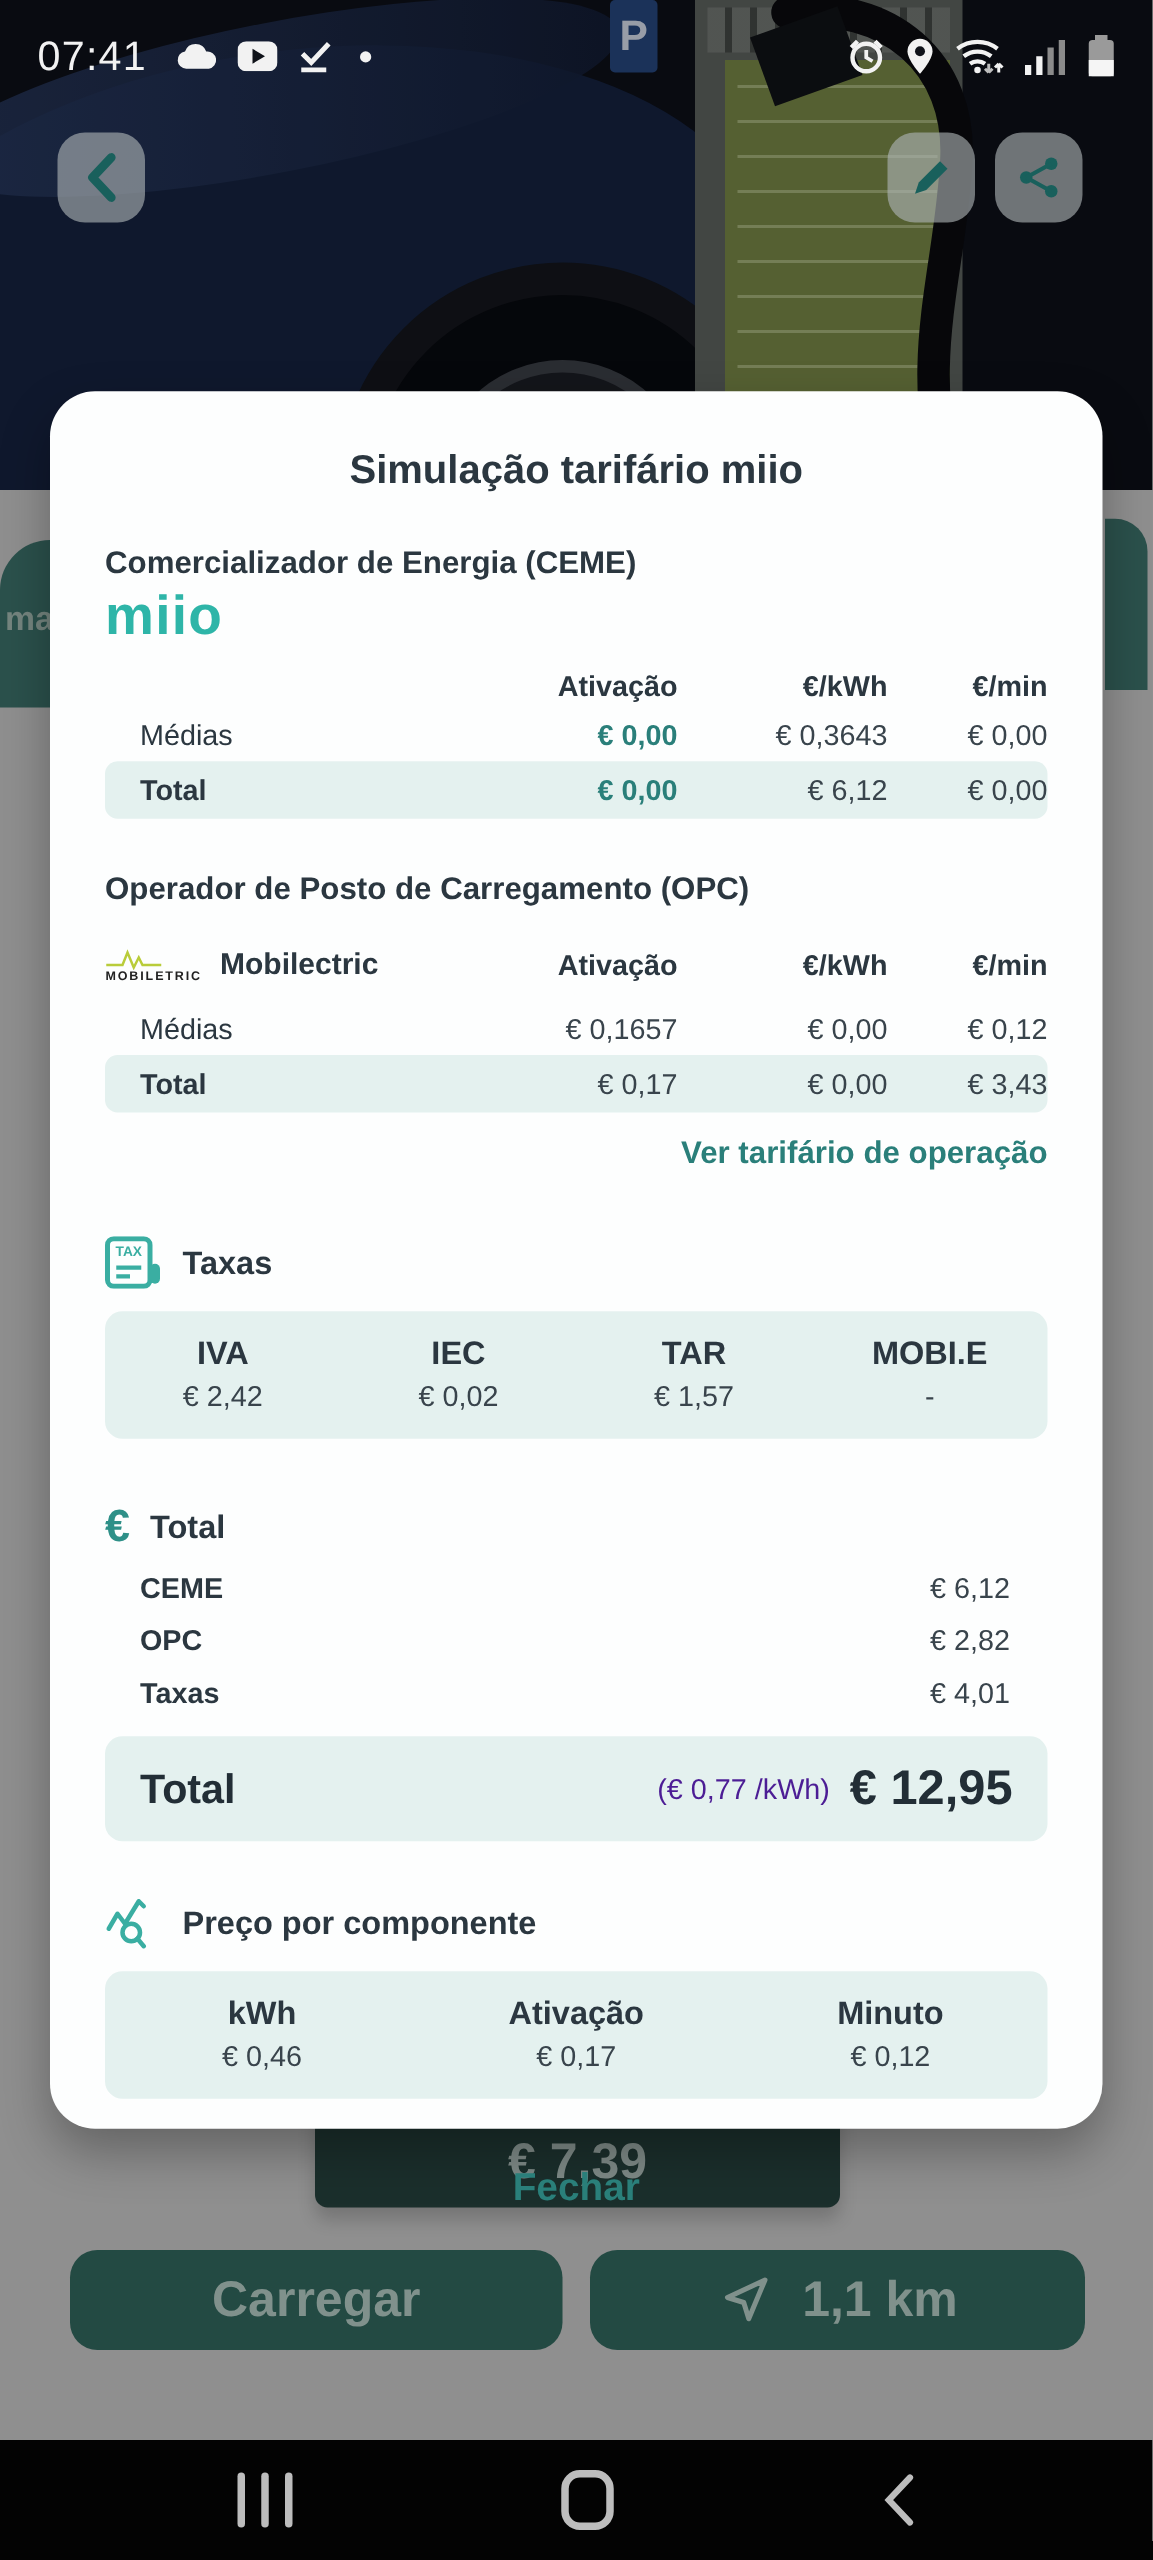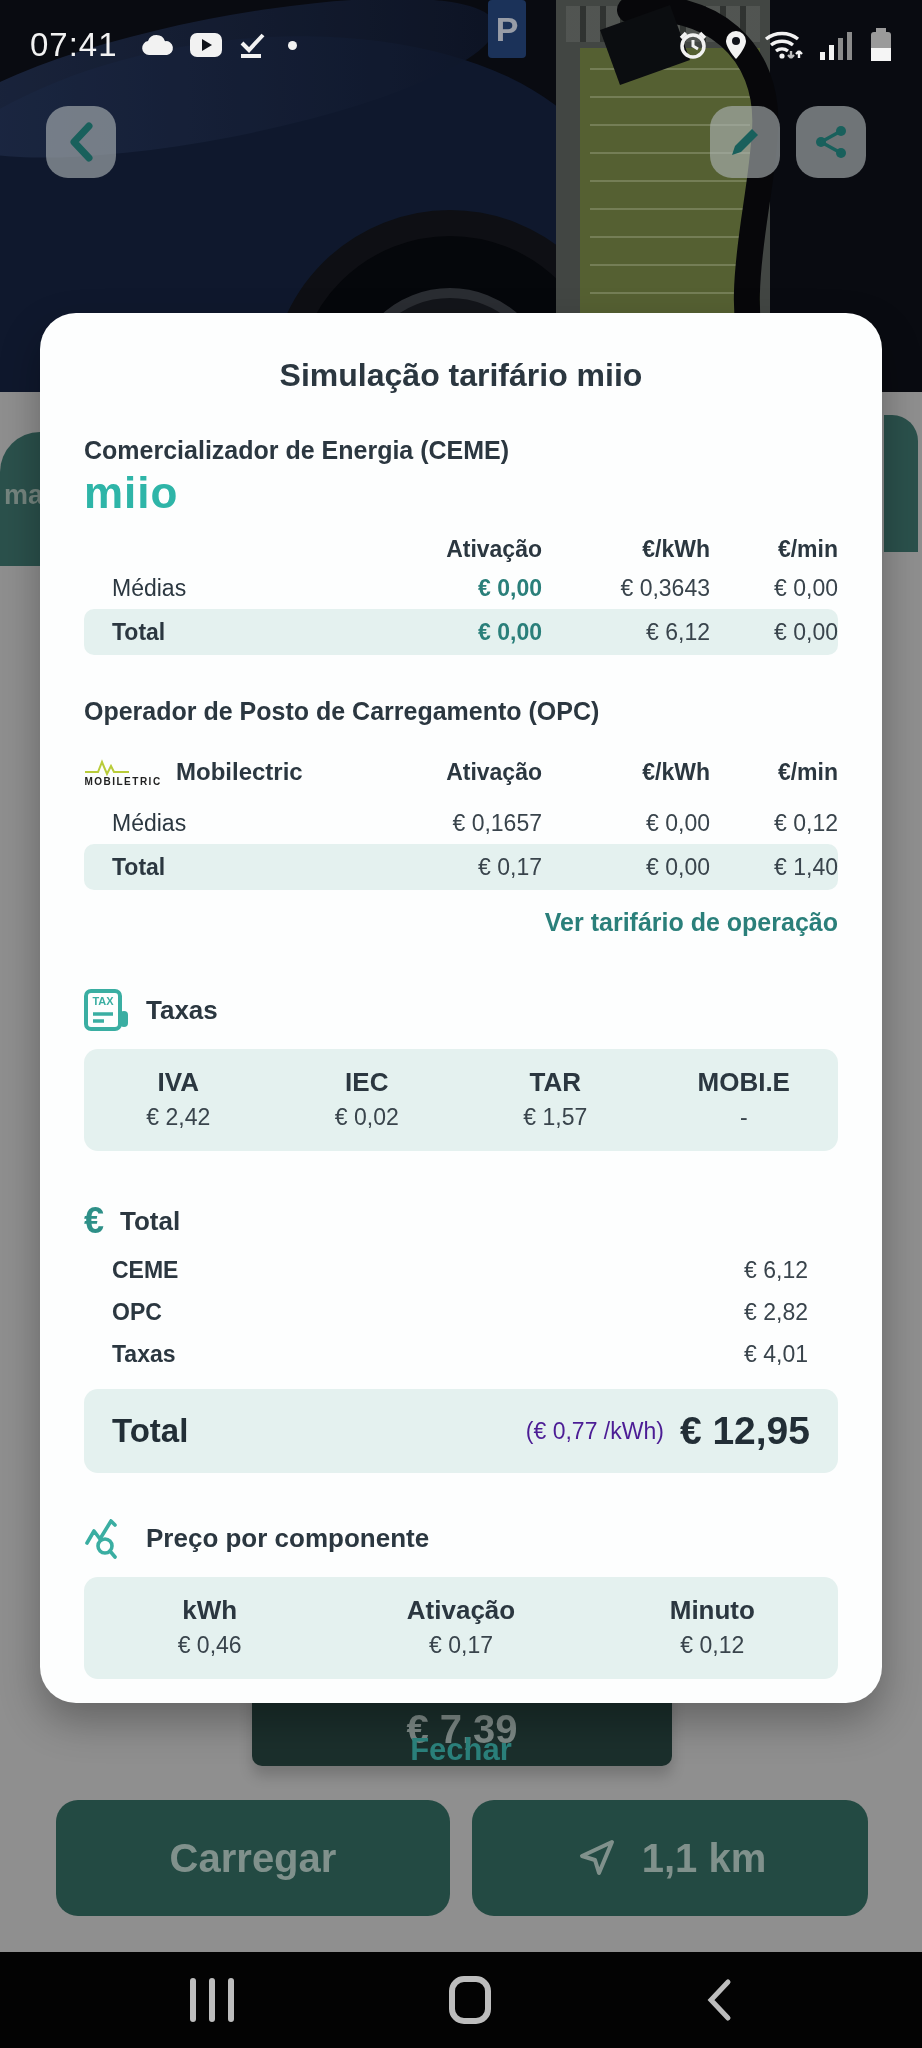--- a/index.html
+++ b/index.html
@@ -41,21 +41,21 @@
 
   
   .page-under { position:absolute; left:0; top:392px; width:922px; height:1560px; background:#8f8f8f; }
   .under-card-left { position:absolute; left:0; top:432px; width:40px; height:134px; background:#2b514c; border-top-left-radius:42px; }
   .under-card-left span { position:absolute; left:4px; top:48px; color:#75857f; font-size:27px; font-weight:700; }
   .under-card-right { position:absolute; left:884px; top:415px; width:34px; height:137px; background:#2b514c; border-top-right-radius:26px; }
 
   .price-btn { position:absolute; left:252px; top:1660px; width:420px; height:106px; background:#1b2f2c;
     border-radius:10px; display:flex; align-items:flex-end; justify-content:center; padding-bottom:14px;
     color:#7e8a87; font-size:40px; font-weight:700; box-shadow:0 10px 14px rgba(0,0,0,.18); }
-  .bottom-btn { position:absolute; top:1800px; height:116px; background:#234a43; border-radius:22px;
+  .bottom-btn { position:absolute; top:1800px; height:80px; background:#234a43; border-radius:22px;
     display:flex; align-items:center; justify-content:center; gap:18px;
     color:#80918c; font-size:40px; font-weight:700; }
   .btn-charge { left:56px; width:394px; }
   .btn-distance { left:472px; width:396px;gap:24px; }
 
   
   .nav-bar { position:absolute; left:0; top:1952px; width:922px; height:96px; background:#030303;
     display:flex; align-items:center; justify-content:space-between; padding:0 190px; z-index:6; }
   .nav-recents { display:flex; gap:13px; }
   .nav-recents i { display:block; width:6px; height:44px; background:#bdbdbd; border-radius:3px; }
@@ -271,21 +271,21 @@
     <div class="pgrid row-plain">
       <div class="lbl" style="font-weight:400">Médias</div>
       <div class="c">€ 0,1657</div>
       <div class="c">€ 0,00</div>
       <div class="c">€ 0,12</div>
     </div>
     <div class="pgrid row-total">
       <div class="lbl">Total</div>
       <div class="c">€ 0,17</div>
       <div class="c">€ 0,00</div>
-      <div class="c">€ 1,40</div>
+      <div class="c">€ 3,43</div>
     </div>
     <div class="op-link">Ver tarifário de operação</div>
 
     <div class="icon-header">
       <svg width="46" height="42" viewBox="0 0 46 42">
         <rect x="2" y="2" width="34" height="38" rx="5" fill="none" stroke="#3aaea2" stroke-width="4"></rect>
         <text x="19" y="16" text-anchor="middle" font-size="11" font-weight="bold" fill="#3aaea2" font-family="Liberation Sans, sans-serif">TAX</text>
         <path d="M9 25 H29 M9 32 H20" stroke="#3aaea2" stroke-width="3.4"></path>
         <rect x="36" y="22" width="8" height="16" rx="4" fill="#3aaea2"></rect>
       </svg>

